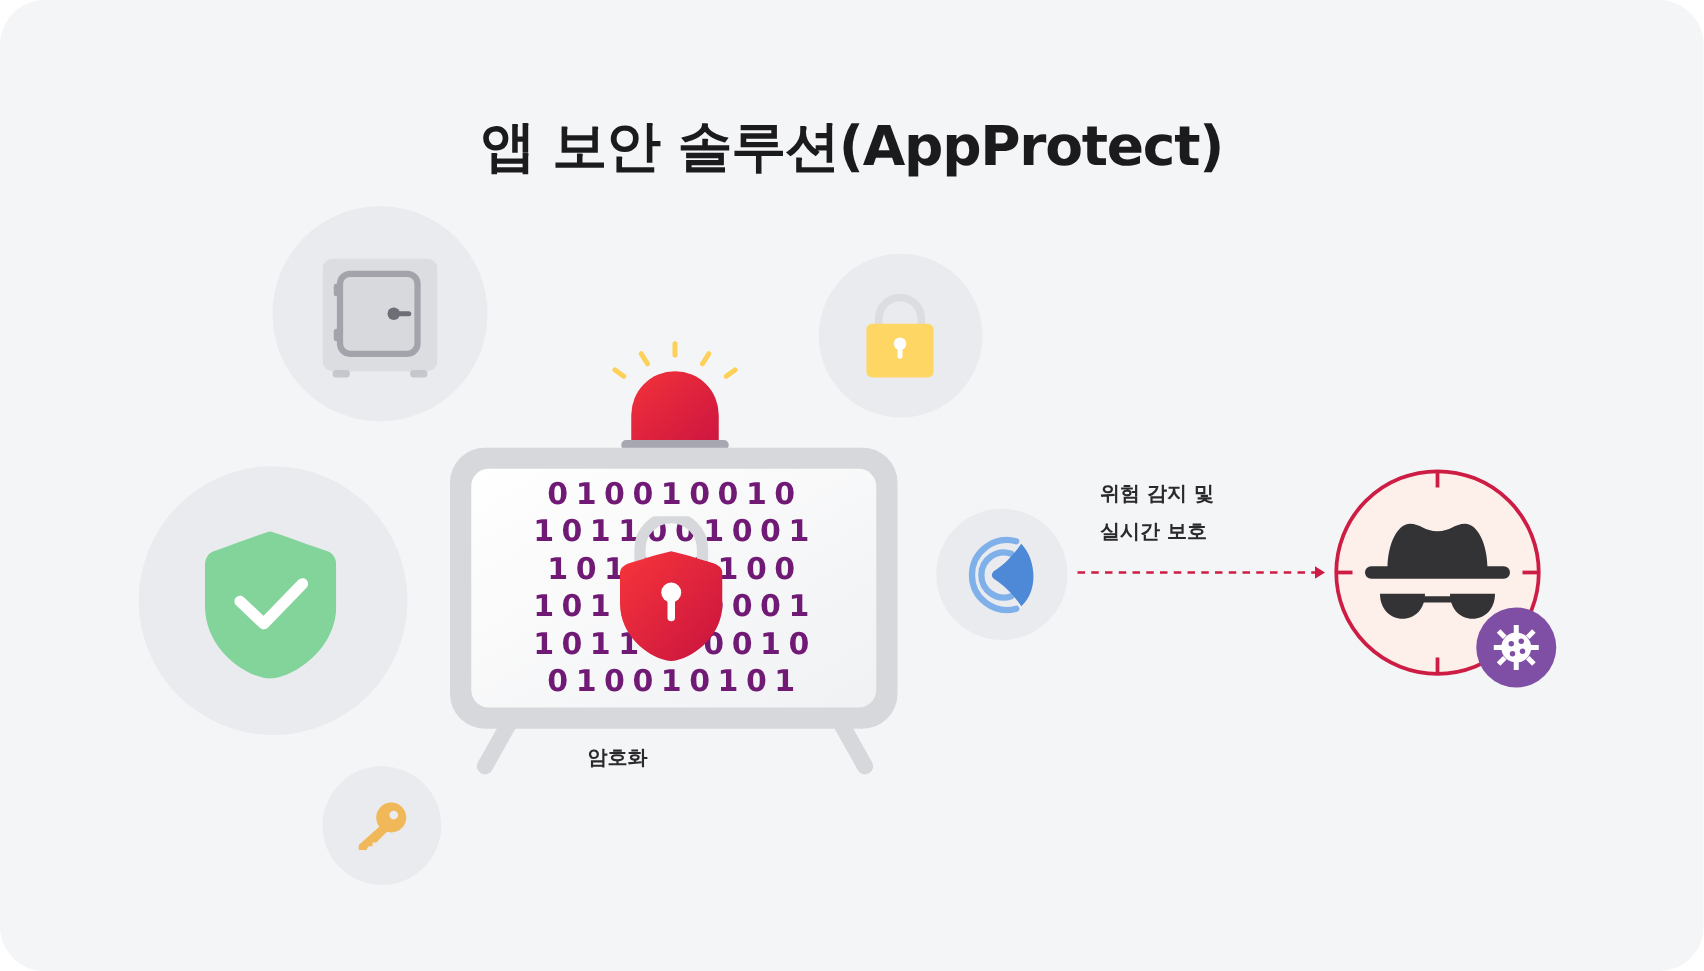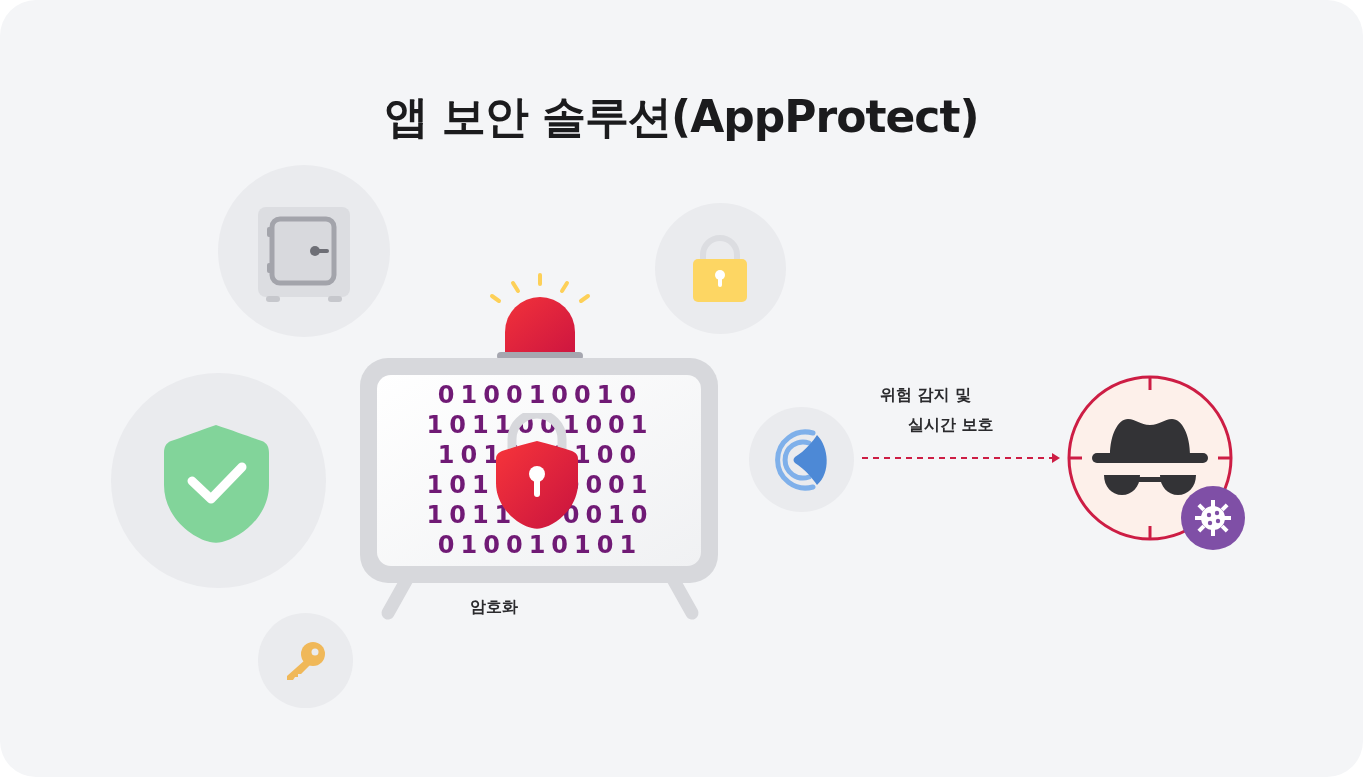--- a/index.html
+++ b/index.html
@@ -112,21 +112,21 @@
     </defs>
     <path d="M16 36 V26 A25 25 0 0 1 66 26 V36" fill="none" stroke="#d7d8dc" stroke-width="9"></path>
     <path d="M41 28 C54 31 66 35 76 38 C80 40 82 42 82 46 V70 C82 95 60 112 46 115 C43 116 39 116 36 115 C22 112 0 95 0 70 V46 C0 42 2 40 6 38 C16 35 28 31 41 28 Z" fill="url(#shieldGrad)"></path>
     <circle cx="41" cy="61" r="8" fill="#fff"></circle>
     <rect x="38" y="62" width="6" height="22" rx="3" fill="#fff"></rect>
   </svg>
 
   <div class="label" style="left:470px;width:140px;top:592px;font-family:Liberation Serif, serif;">암호화</div>
 
   <div class="label" style="left:880px;width:160px;top:380px;">위험 감지 및</div>
-  <div class="label" style="left:908px;width:160px;top:410px;">실시간 보호</div>
+  <div class="label" style="left:880px;width:160px;top:410px;">실시간 보호</div>
 
   <svg class="abs" style="left:860px;top:451px;" width="204" height="14" viewBox="0 0 204 14">
     <line x1="2" y1="7" x2="192" y2="7" stroke="#cd1d44" stroke-width="2" stroke-dasharray="6 5"></line>
     <path d="M192 2 L200 7 L192 12 Z" fill="#cd1d44"></path>
   </svg>
 
   <svg class="abs" style="left:1064px;top:372px;" width="172" height="172" viewBox="0 0 172 172">
     <circle cx="86" cy="86" r="81" fill="#fdf0ea" stroke="#cd1d44" stroke-width="3"></circle>
     <g stroke="#cd1d44" stroke-width="3">
       <line x1="86" y1="5" x2="86" y2="18"></line>

